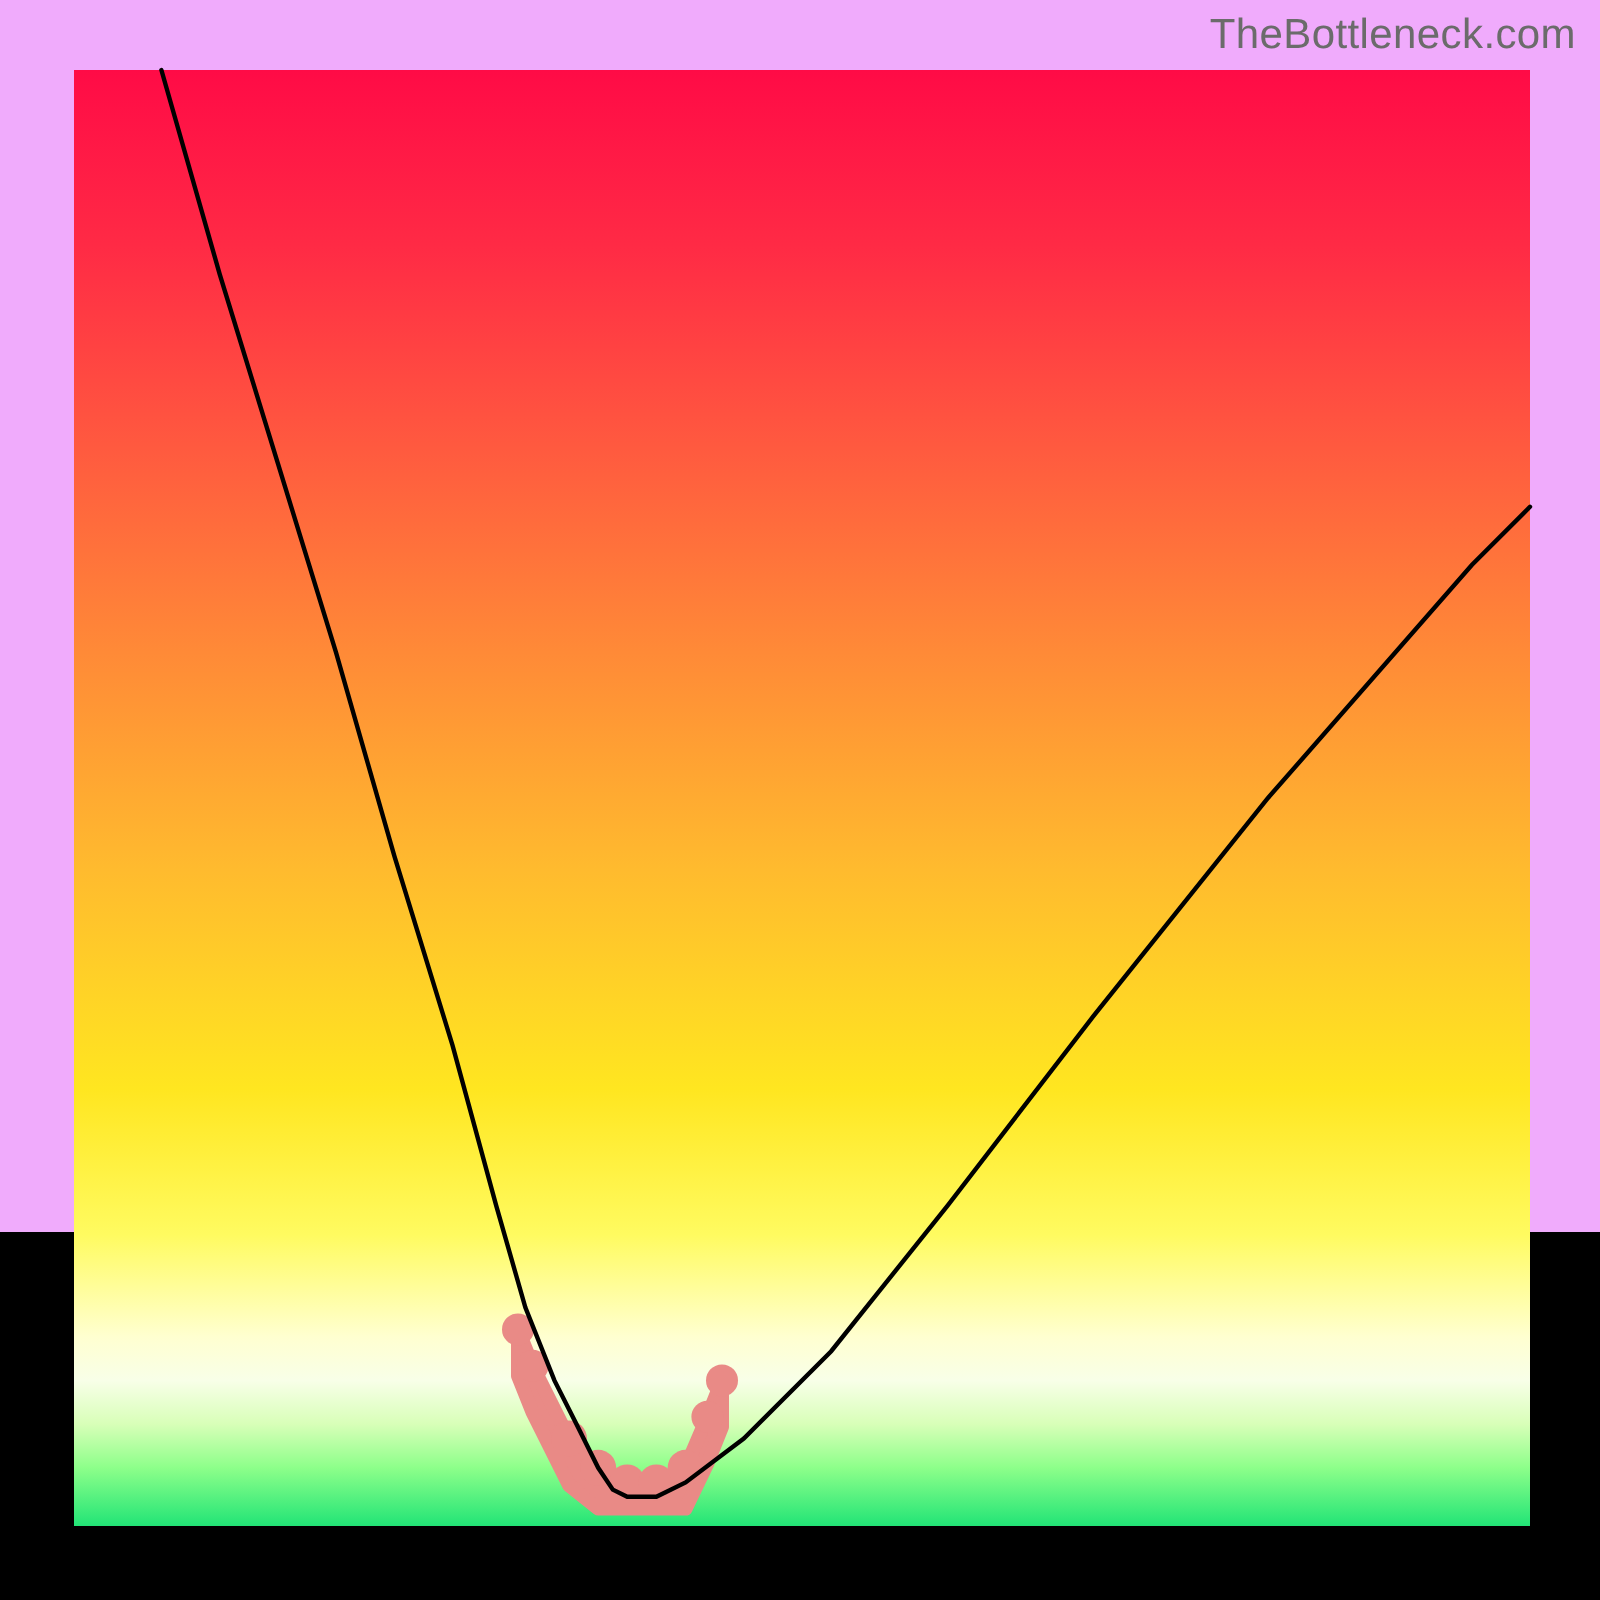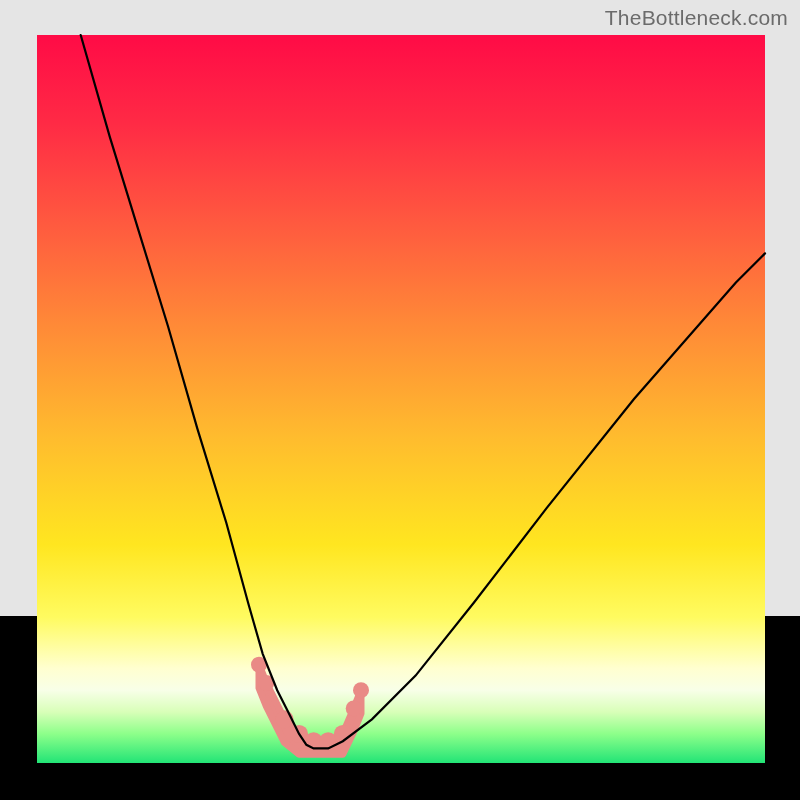--- a/index.html
+++ b/index.html
@@ -10,21 +10,21 @@
     overflow: hidden;
     background: #000;
     font-family: Arial, Helvetica, sans-serif;
   }
   .frame {
     position: absolute;
     left: 0;
     top: 0;
     width: 800px;
     height: 616px;
-    background: #e5e5e5;
+    background: #f0abfc;
   }
   .plot {
     position: absolute;
     left: 37px;
     top: 35px;
     width: 728px;
     height: 728px;
     
     background: linear-gradient(
       to bottom,

